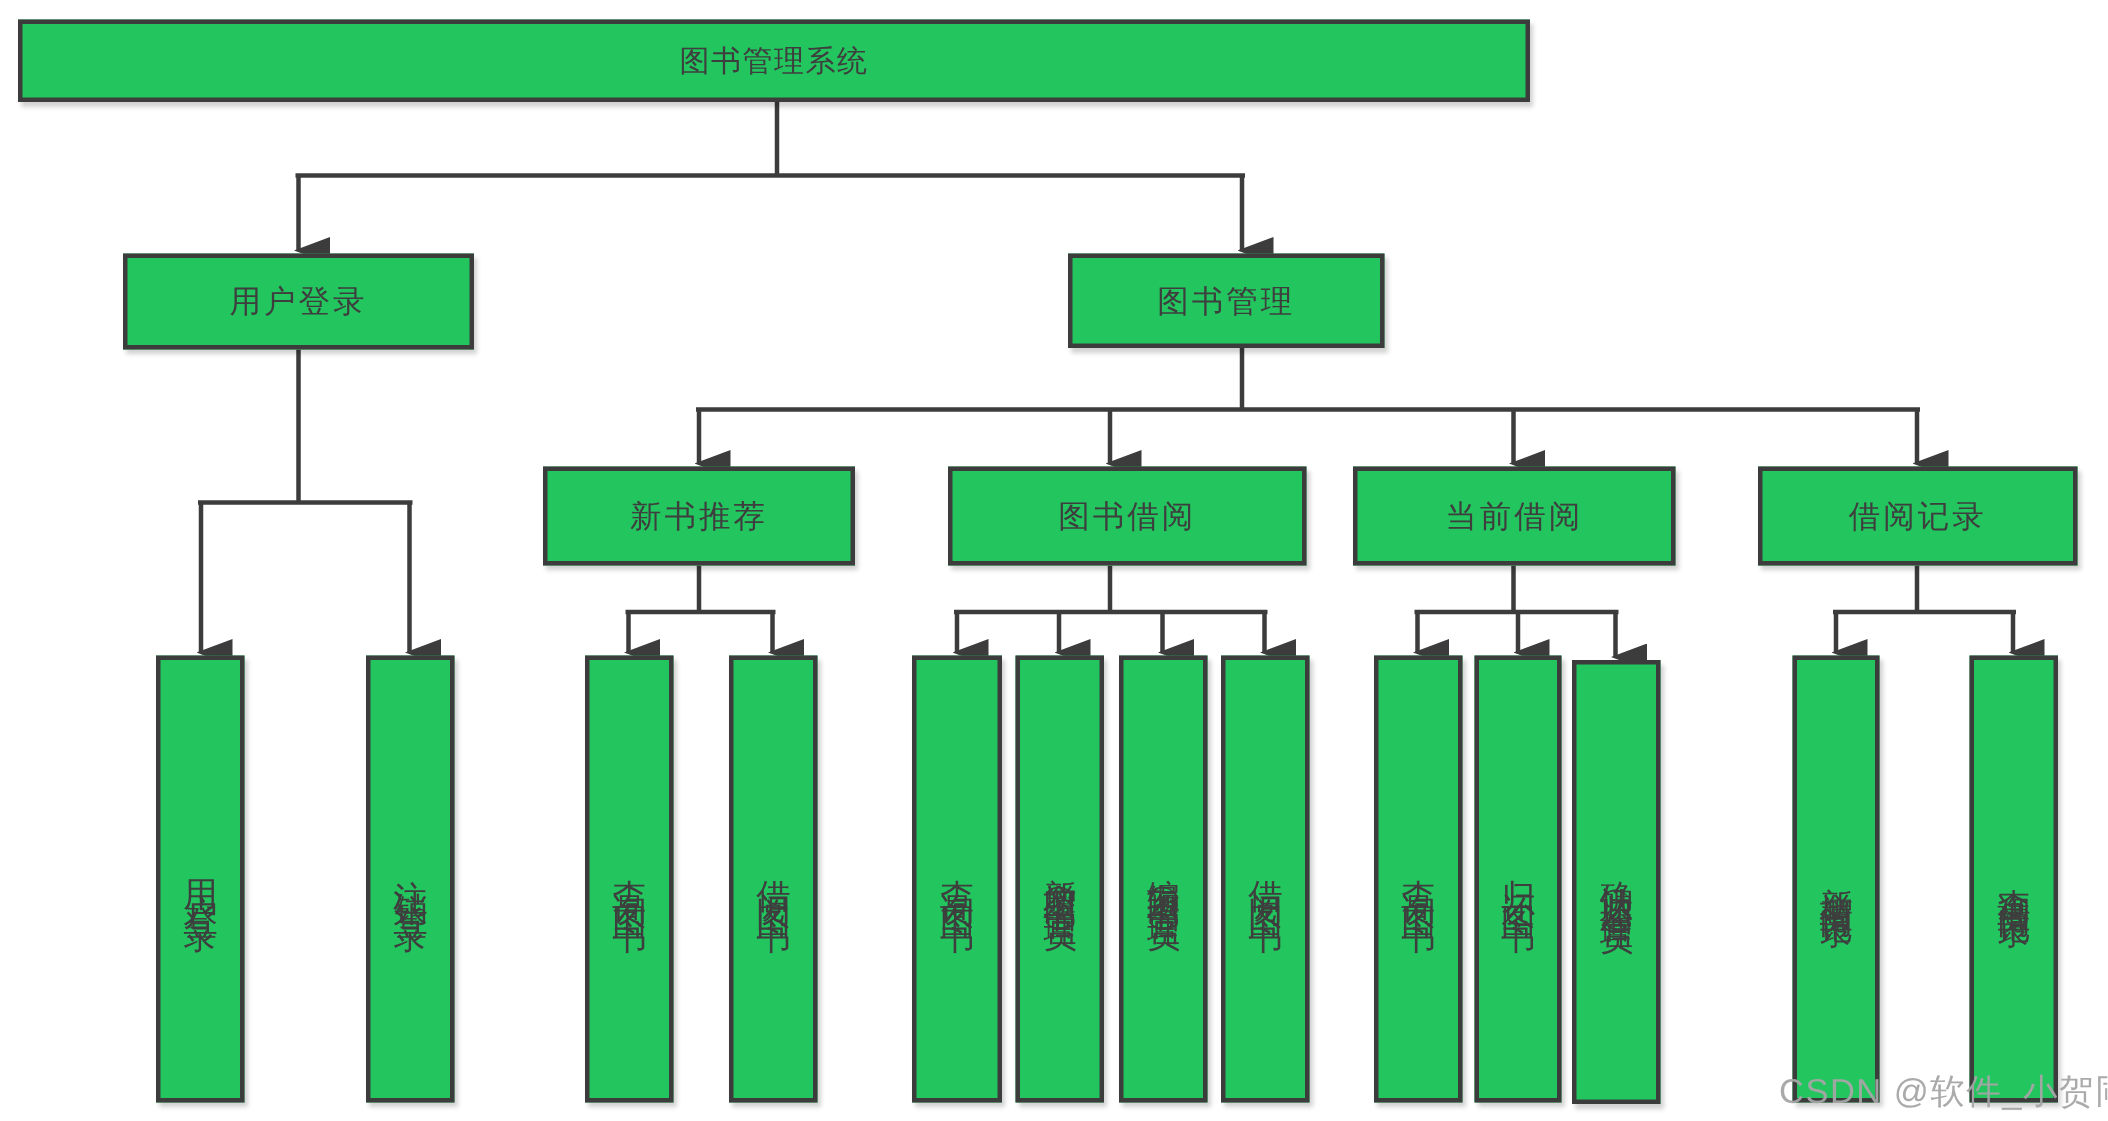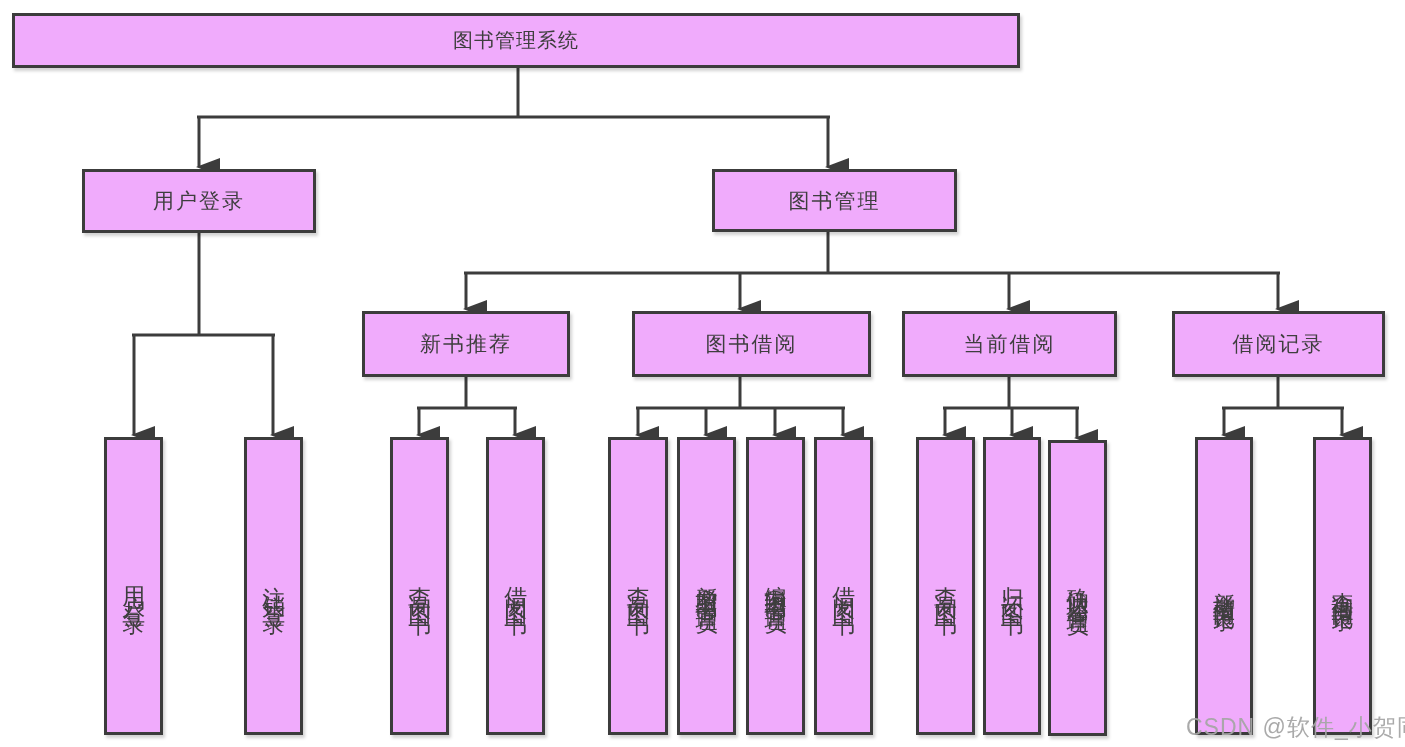--- a/index.html
+++ b/index.html
@@ -12,21 +12,21 @@
     overflow: hidden;
   }
   #wires {
     position: absolute;
     left: 0; top: 0;
     z-index: 1;
   }
   .node {
     position: absolute;
     box-sizing: border-box;
-    background: #f0abfc;
+    background: #22c55e;
     border: 3px solid #3c3c3c;
     color: #3e3e3e;
     display: flex;
     align-items: center;
     justify-content: center;
     box-shadow: 2px 3px 3px rgba(0,0,0,0.18);
     z-index: 2;
   }
   .h-label { font-size: 21px; letter-spacing: 2px; white-space: nowrap; }
   .root-label { font-size: 20px; letter-spacing: 1px; }
@@ -107,21 +107,21 @@
     </g>
   </svg>
 
   <div class="node" style="left:12px; top:13px; width:1008px; height:55px;">
     <span class="root-label">图书管理系统</span>
   </div>
 
   <div class="node" style="left:82px; top:169px; width:234px; height:64px;">
     <span class="h-label">用户登录</span>
   </div>
-  <div class="node" style="left:712px; top:169px; width:245px; height:63px;">
+  <div class="node" style="left:712px; top:169px; width:211px; height:63px;">
     <span class="h-label">图书管理</span>
   </div>
 
   <div class="node" style="left:362px; top:311px; width:208px; height:66px;">
     <span class="h-label">新书推荐</span>
   </div>
   <div class="node" style="left:632px; top:311px; width:239px; height:66px;">
     <span class="h-label">图书借阅</span>
   </div>
   <div class="node" style="left:902px; top:311px; width:215px; height:66px;">

